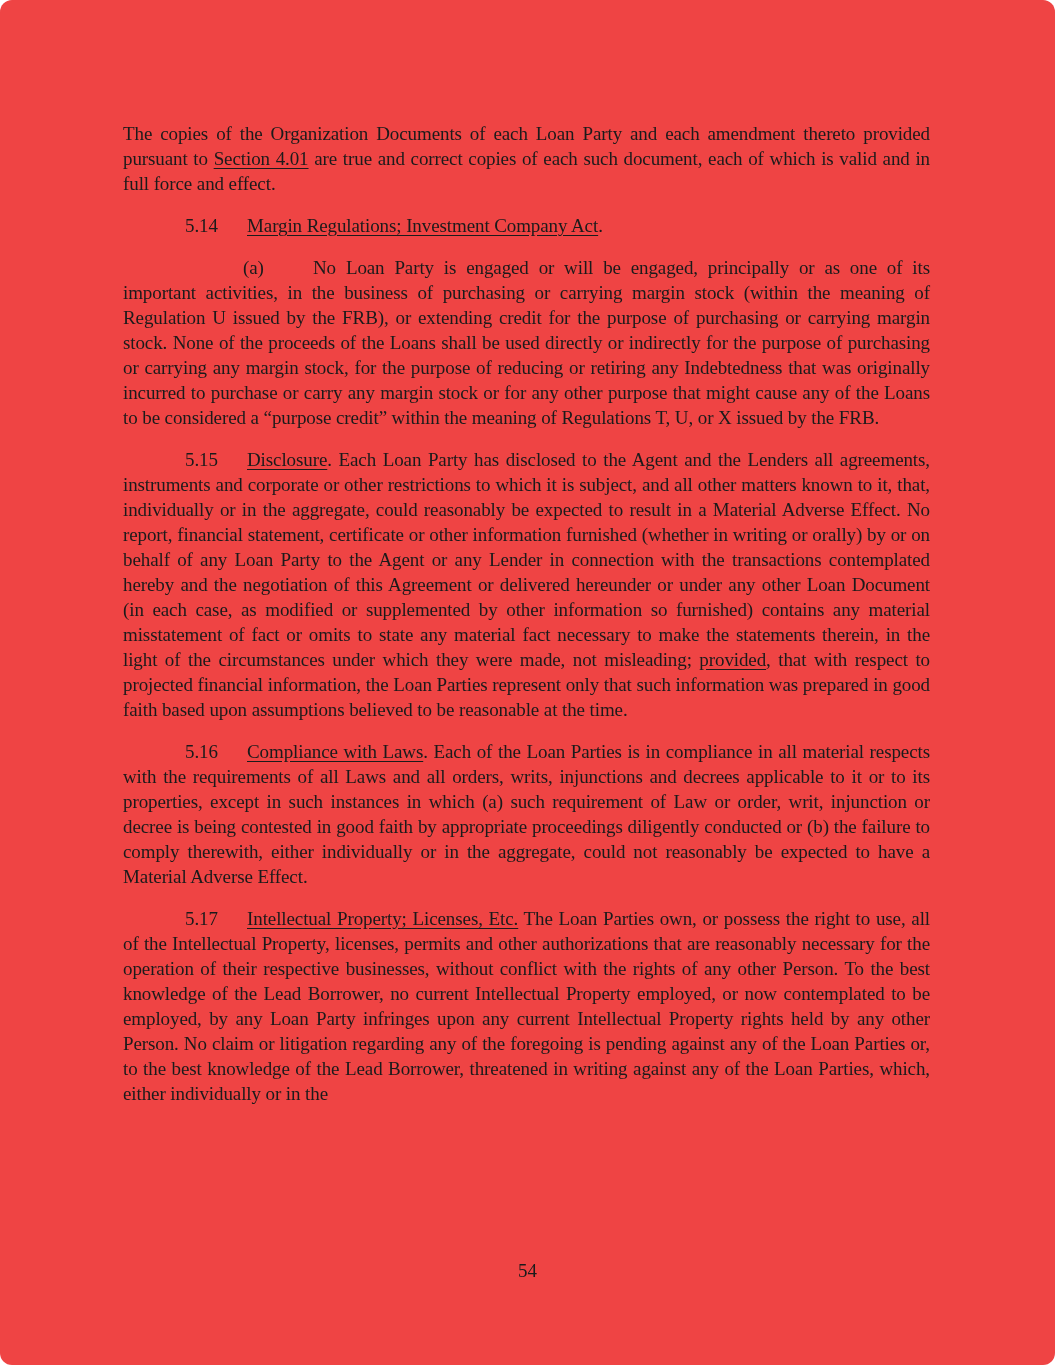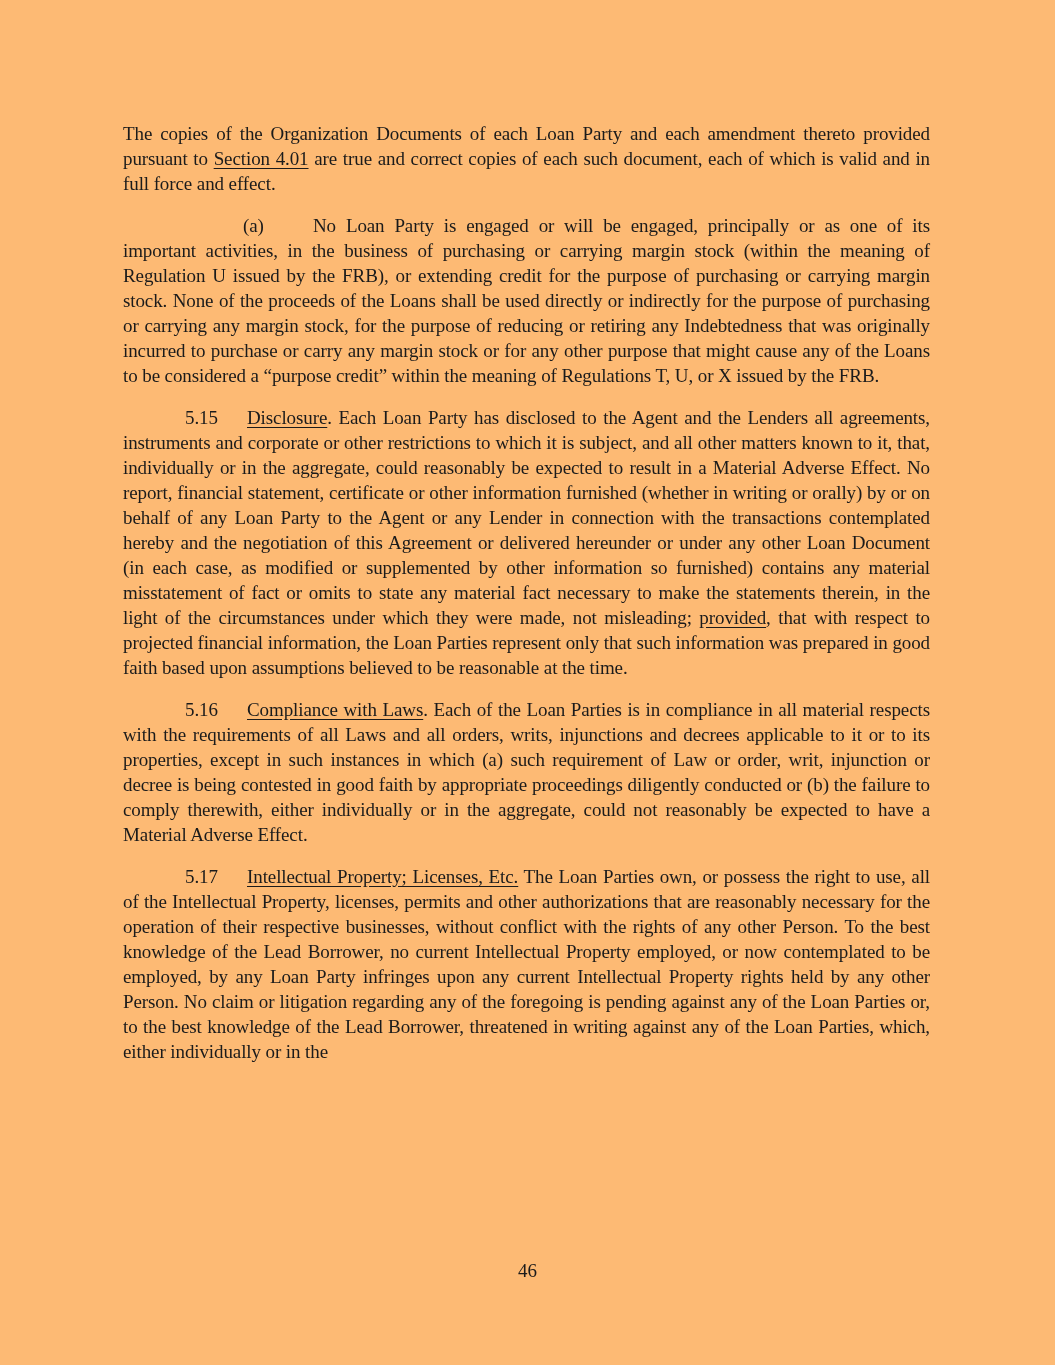--- a/index.html
+++ b/index.html
@@ -12,21 +12,22 @@
     width: 1055px;
     height: 1365px;
     overflow: hidden;
     font-family: "Liberation Serif", "DejaVu Serif", serif;
     color: #1b1b1b;
   }
   .page {
     position: relative;
     width: 1055px;
     height: 1365px;
-    background: #fdba74;
+    background: #ef4444;
+    border-radius: 12px;
   }
   .text-col {
     position: absolute;
     left: 123px;
     top: 121px;
     width: 807px;
     font-size: 19px;
     letter-spacing: -0.1px;
     line-height: 25px;
     text-align: justify;
@@ -61,26 +62,27 @@
   }
 </style>
 </head>
 <body>
 
 <div class="page">
   <div class="text-col">
 
     <p class="para"><span>The copies of the Organization Documents of each Loan Party and each amendment thereto provided pursuant to </span><span class="u">Section 4.01</span><span> are true and correct copies of each such document, each of which is valid and in full force and effect.</span></p>
 
+    <p class="para indent-1"><span class="num">5.14</span><span class="u">Margin Regulations; Investment Company Act</span><span>.</span></p>
 
     <p class="para indent-2"><span class="sub-label">(a)</span><span>No Loan Party is engaged or will be engaged, principally or as one of its important activities, in the business of purchasing or carrying margin stock (within the meaning of Regulation U issued by the FRB), or extending credit for the purpose of purchasing or carrying margin stock. None of the proceeds of the Loans shall be used directly or indirectly for the purpose of purchasing or carrying any margin stock, for the purpose of reducing or retiring any Indebtedness that was originally incurred to purchase or carry any margin stock or for any other purpose that might cause any of the Loans to be considered a “purpose credit” within the meaning of Regulations T, U, or X issued by the FRB.</span></p>
 
 
     <p class="para indent-1"><span class="num">5.15</span><span class="u">Disclosure</span><span>. Each Loan Party has disclosed to the Agent and the Lenders all agreements, instruments and corporate or other restrictions to which it is subject, and all other matters known to it, that, individually or in the aggregate, could reasonably be expected to result in a Material Adverse Effect. No report, financial statement, certificate or other information furnished (whether in writing or orally) by or on behalf of any Loan Party to the Agent or any Lender in connection with the transactions contemplated hereby and the negotiation of this Agreement or delivered hereunder or under any other Loan Document (in each case, as modified or supplemented by other information so furnished) contains any material misstatement of fact or omits to state any material fact necessary to make the statements therein, in the light of the circumstances under which they were made, not misleading; </span><span class="u">provided</span><span>, that with respect to projected financial information, the Loan Parties represent only that such information was prepared in good faith based upon assumptions believed to be reasonable at the time.</span></p>
 
     <p class="para indent-1"><span class="num">5.16</span><span class="u">Compliance with Laws</span><span>. Each of the Loan Parties is in compliance in all material respects with the requirements of all Laws and all orders, writs, injunctions and decrees applicable to it or to its properties, except in such instances in which (a) such requirement of Law or order, writ, injunction or decree is being contested in good faith by appropriate proceedings diligently conducted or (b) the failure to comply therewith, either individually or in the aggregate, could not reasonably be expected to have a Material Adverse Effect.</span></p>
 
     <p class="para indent-1"><span class="num">5.17</span><span class="u">Intellectual Property; Licenses, Etc.</span><span> The Loan Parties own, or possess the right to use, all of the Intellectual Property, licenses, permits and other authorizations that are reasonably necessary for the operation of their respective businesses, without conflict with the rights of any other Person. To the best knowledge of the Lead Borrower, no current Intellectual Property employed, or now contemplated to be employed, by any Loan Party infringes upon any current Intellectual Property rights held by any other Person. No claim or litigation regarding any of the foregoing is pending against any of the Loan Parties or, to the best knowledge of the Lead Borrower, threatened in writing against any of the Loan Parties, which, either individually or in the</span></p>
 
   </div>
 
-  <div class="footer">46</div>
+  <div class="footer">54</div>
 </div>
 
 </body></html>

